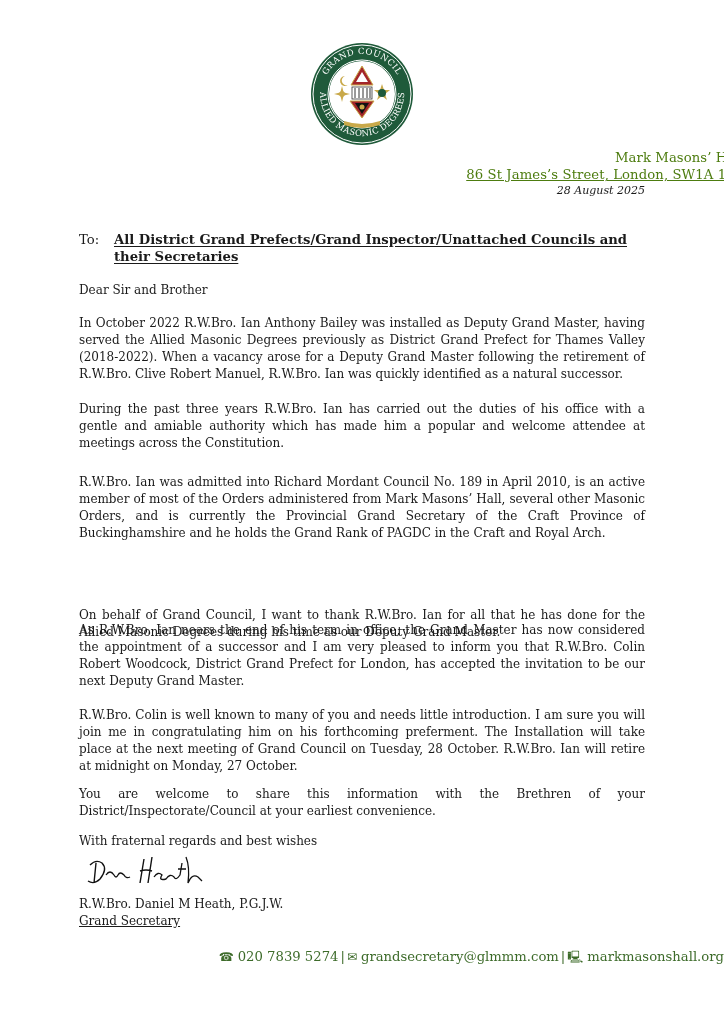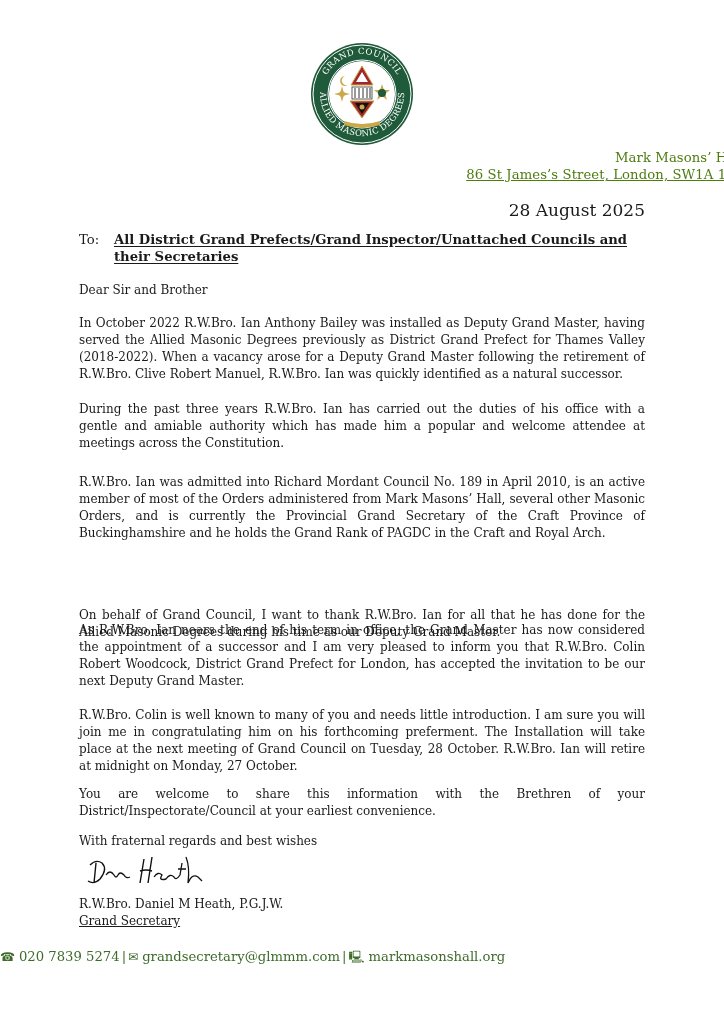--- a/index.html
+++ b/index.html
@@ -4,40 +4,40 @@
 <style>
   html, body { margin: 0; padding: 0; background: #ffffff; }
   body { width: 724px; height: 1024px; position: relative; overflow: hidden;
          font-family: "DejaVu Serif", "Liberation Serif", serif; color: #1a1a1a; }
   .page { position: absolute; left: 0; top: 0; width: 724px; height: 1024px; }
   .logo { position: absolute; left: 310px; top: 42px; width: 104px; height: 104px; }
   .addr { position: absolute; left: 0; width: 724px; text-align: right; color: #4d7c0f;
           font-size: 13.2px; letter-spacing: 0.1px; margin-left: 20px; }
   .addr1 { top: 150px; }
   .addr2 { top: 167px; text-decoration: underline; }
-  .date { position: absolute; right: 79px; top: 200px; font-size: 17px; }
+  .date { position: absolute; right: 79px; top: 184px; font-size: 11px; font-style: italic; }
   .to-row { position: absolute; left: 79px; top: 231px; width: 566px; font-size: 13.2px; line-height: 17px; }
   .to-label { position: absolute; left: 0; top: 0; }
   .to-text { position: absolute; left: 35px; top: 0; width: 531px; font-weight: bold;
              text-decoration: underline; text-underline-offset: 2px; }
   .para { position: absolute; left: 79px; width: 566px; font-size: 12px; line-height: 17px;
           text-align: justify; }
   .salutation { top: 282px; }
   .p1 { top: 315px; }
   .p2 { top: 401px; }
   .p3 { top: 474px; }
   .p4 { top: 563px; margin-top: 44px; }
   .p5 { top: 622px; }
   .p6 { top: 707px; }
   .p7 { top: 786px; }
   .closing { top: 833px; }
   .signature { position: absolute; left: 86px; top: 853px; width: 130px; height: 36px; }
   .sig-name { top: 896px; }
   .sig-title { top: 913px; text-decoration: underline; }
-  .footer { position: absolute; left: 0; width: 724px; top: 948px; text-align: left;
+  .footer { position: absolute; left: 0; width: 724px; top: 948px; text-align: right;
             color: #3d6b2a; font-size: 13.2px; }
   .footer .sep { color: #3d6b2a; margin: 0 2px; }
   .footer .ico { font-family: "DejaVu Sans", sans-serif; font-size: 12px; margin-right: 4px; }
 </style>
 </head>
 <body>
 
 <div class="page">
 
   <svg class="logo" viewBox="0 0 104 104">

